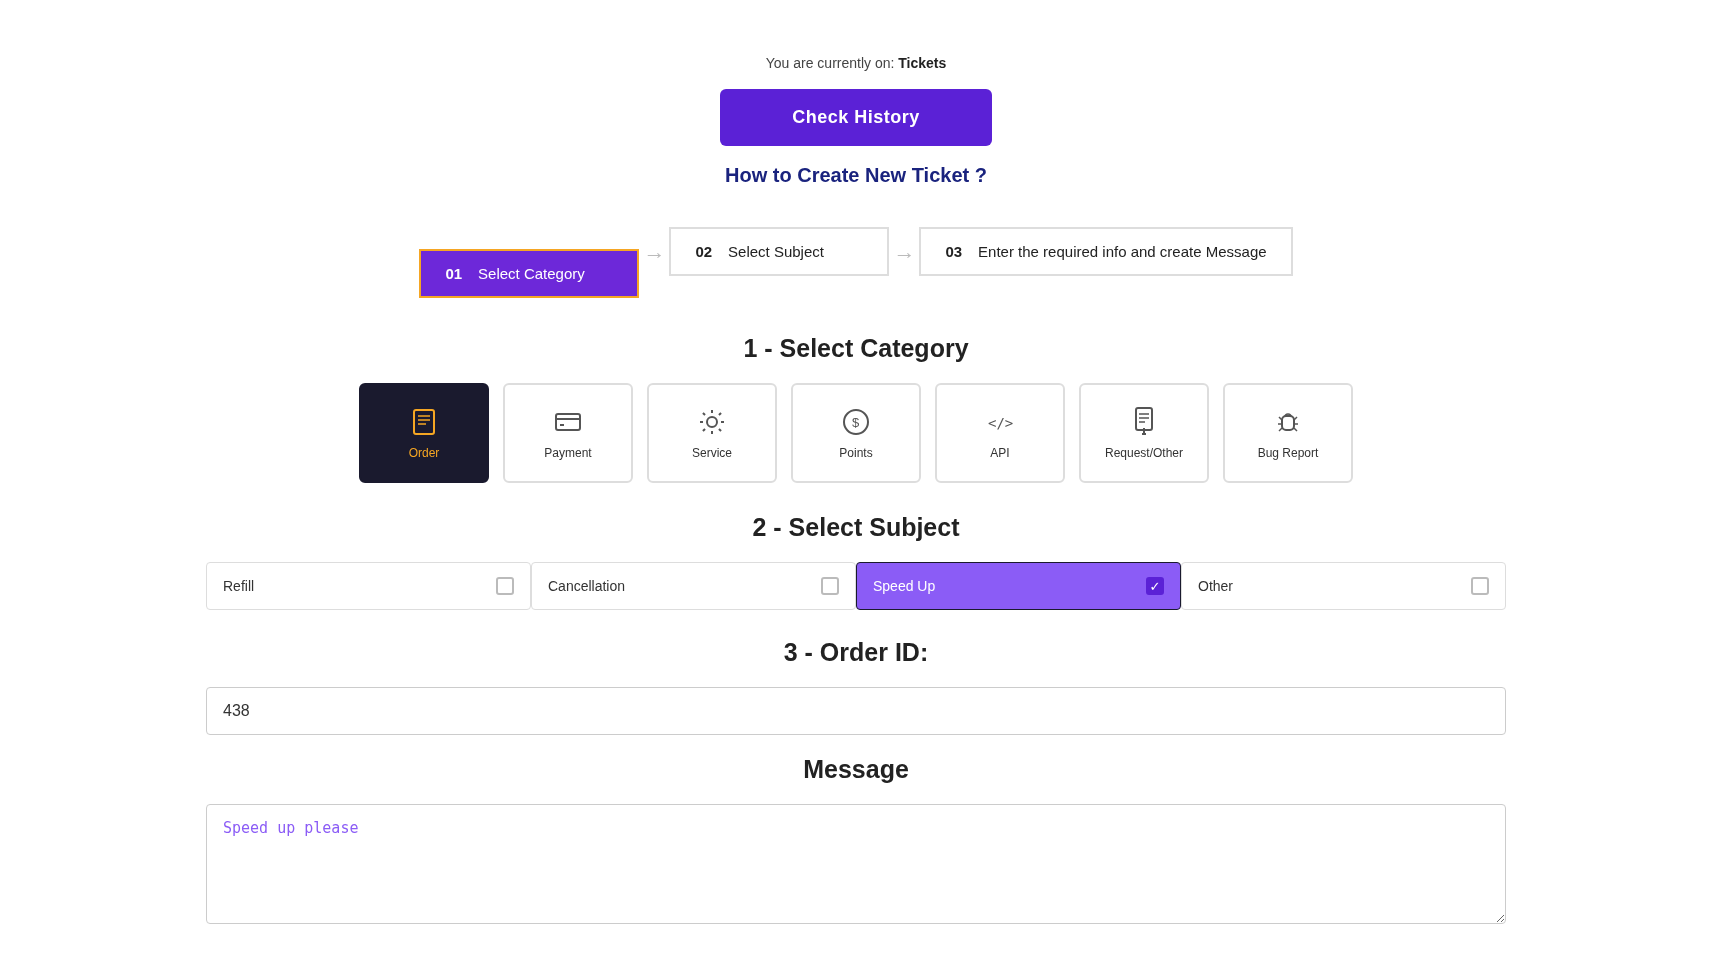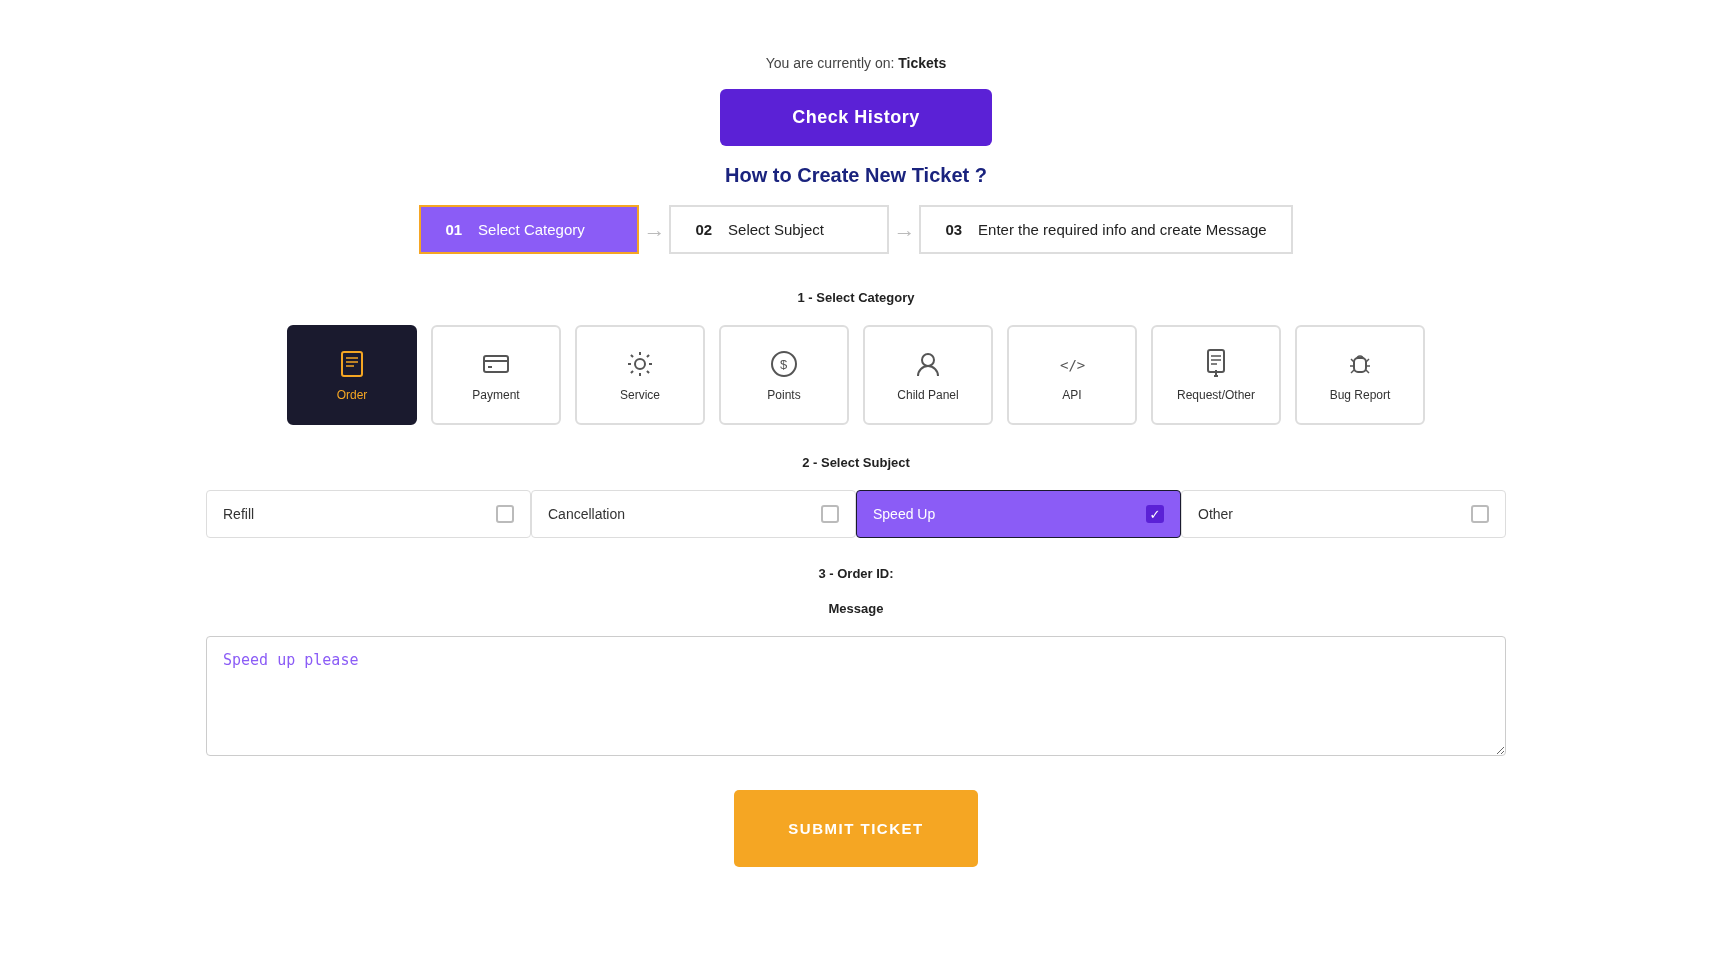--- a/index.html
+++ b/index.html
@@ -65,41 +65,42 @@
       display: flex;
       align-items: center;
       border: 2px solid #ddd;
       padding: 14px 24px;
       min-width: 220px;
       font-size: 15px;
       background: #fff;
       position: relative;
     }
     .step.active {
-      background: #8b5cf6;
+      background: #6d28d9;
       border-color: #f5a623;
       color: #fff;
+      margin-top: 44px;
     }
     .step-num {
       font-weight: bold;
       margin-right: 16px;
       font-size: 15px;
     }
     .step-label { font-size: 15px; }
     .step-arrow {
       font-size: 22px;
       color: #bbb;
       padding: 0 4px;
     }
     .step-3 { min-width: 360px; }
 
     
     .section-title {
       text-align: center;
-      font-size: 13px;
+      font-size: 25px;
       font-weight: bold;
       color: #222;
       margin-bottom: 20px;
     }
 
     
     .category-row {
       display: flex;
       align-items: center;
       justify-content: center;
@@ -291,29 +292,20 @@
           <svg width="32" height="32" viewBox="0 0 32 32" fill="none" xmlns="http://www.w3.org/2000/svg">
       <circle cx="16" cy="16" r="12" stroke="currentColor" stroke-width="2" fill="none"></circle>
       <text x="12" y="21" font-size="13" fill="currentColor" font-family="Arial">$</text>
     </svg>
         </span>
       <span class="cat-label">Points</span>
     </div>
       <div class="cat-card">
       <span class="cat-icon" style="display:flex;align-items:center;justify-content:center;color:#555">
           <svg width="32" height="32" viewBox="0 0 32 32" fill="none" xmlns="http://www.w3.org/2000/svg">
-      <circle cx="16" cy="12" r="6" stroke="currentColor" stroke-width="2" fill="none"></circle>
-      <path d="M6 28c0-5.523 4.477-10 10-10s10 4.477 10 10" stroke="currentColor" stroke-width="2" fill="none"></path>
-    </svg>
-        </span>
-      <span class="cat-label">Child Panel</span>
-    </div>
-      <div class="cat-card">
-      <span class="cat-icon" style="display:flex;align-items:center;justify-content:center;color:#555">
-          <svg width="32" height="32" viewBox="0 0 32 32" fill="none" xmlns="http://www.w3.org/2000/svg">
       <text x="4" y="22" font-size="14" fill="currentColor" font-family="monospace">&lt;/&gt;</text>
     </svg>
         </span>
       <span class="cat-label">API</span>
     </div>
       <div class="cat-card">
       <span class="cat-icon" style="display:flex;align-items:center;justify-content:center;color:#555">
           <svg width="32" height="32" viewBox="0 0 32 32" fill="none" xmlns="http://www.w3.org/2000/svg">
       <rect x="8" y="2" width="16" height="22" rx="2" stroke="currentColor" stroke-width="2" fill="none"></rect>
       <path d="M14 28h4" stroke="currentColor" stroke-width="2"></path>
@@ -366,20 +358,23 @@
     </div>
       <div class="subject-option">
       <span>Other</span>
       <span class="subject-checkbox">
         
       </span>
     </div>
     </div>
 
   <div class="section-title">3 - Order ID:</div>
+  <div class="order-id-section">
+    <input class="order-id-input" type="text" id="order-id-input" placeholder="Order ID" value="438" style="">
+  </div>
 
   <div class="section-title">Message</div>
   <div class="message-section">
     <textarea class="message-textarea" id="message-textarea" placeholder="Your message..." style="">Speed up please</textarea>
   </div>
 
   <div class="submit-wrap">
     <button class="submit-btn">SUBMIT TICKET</button>
   </div>
 

